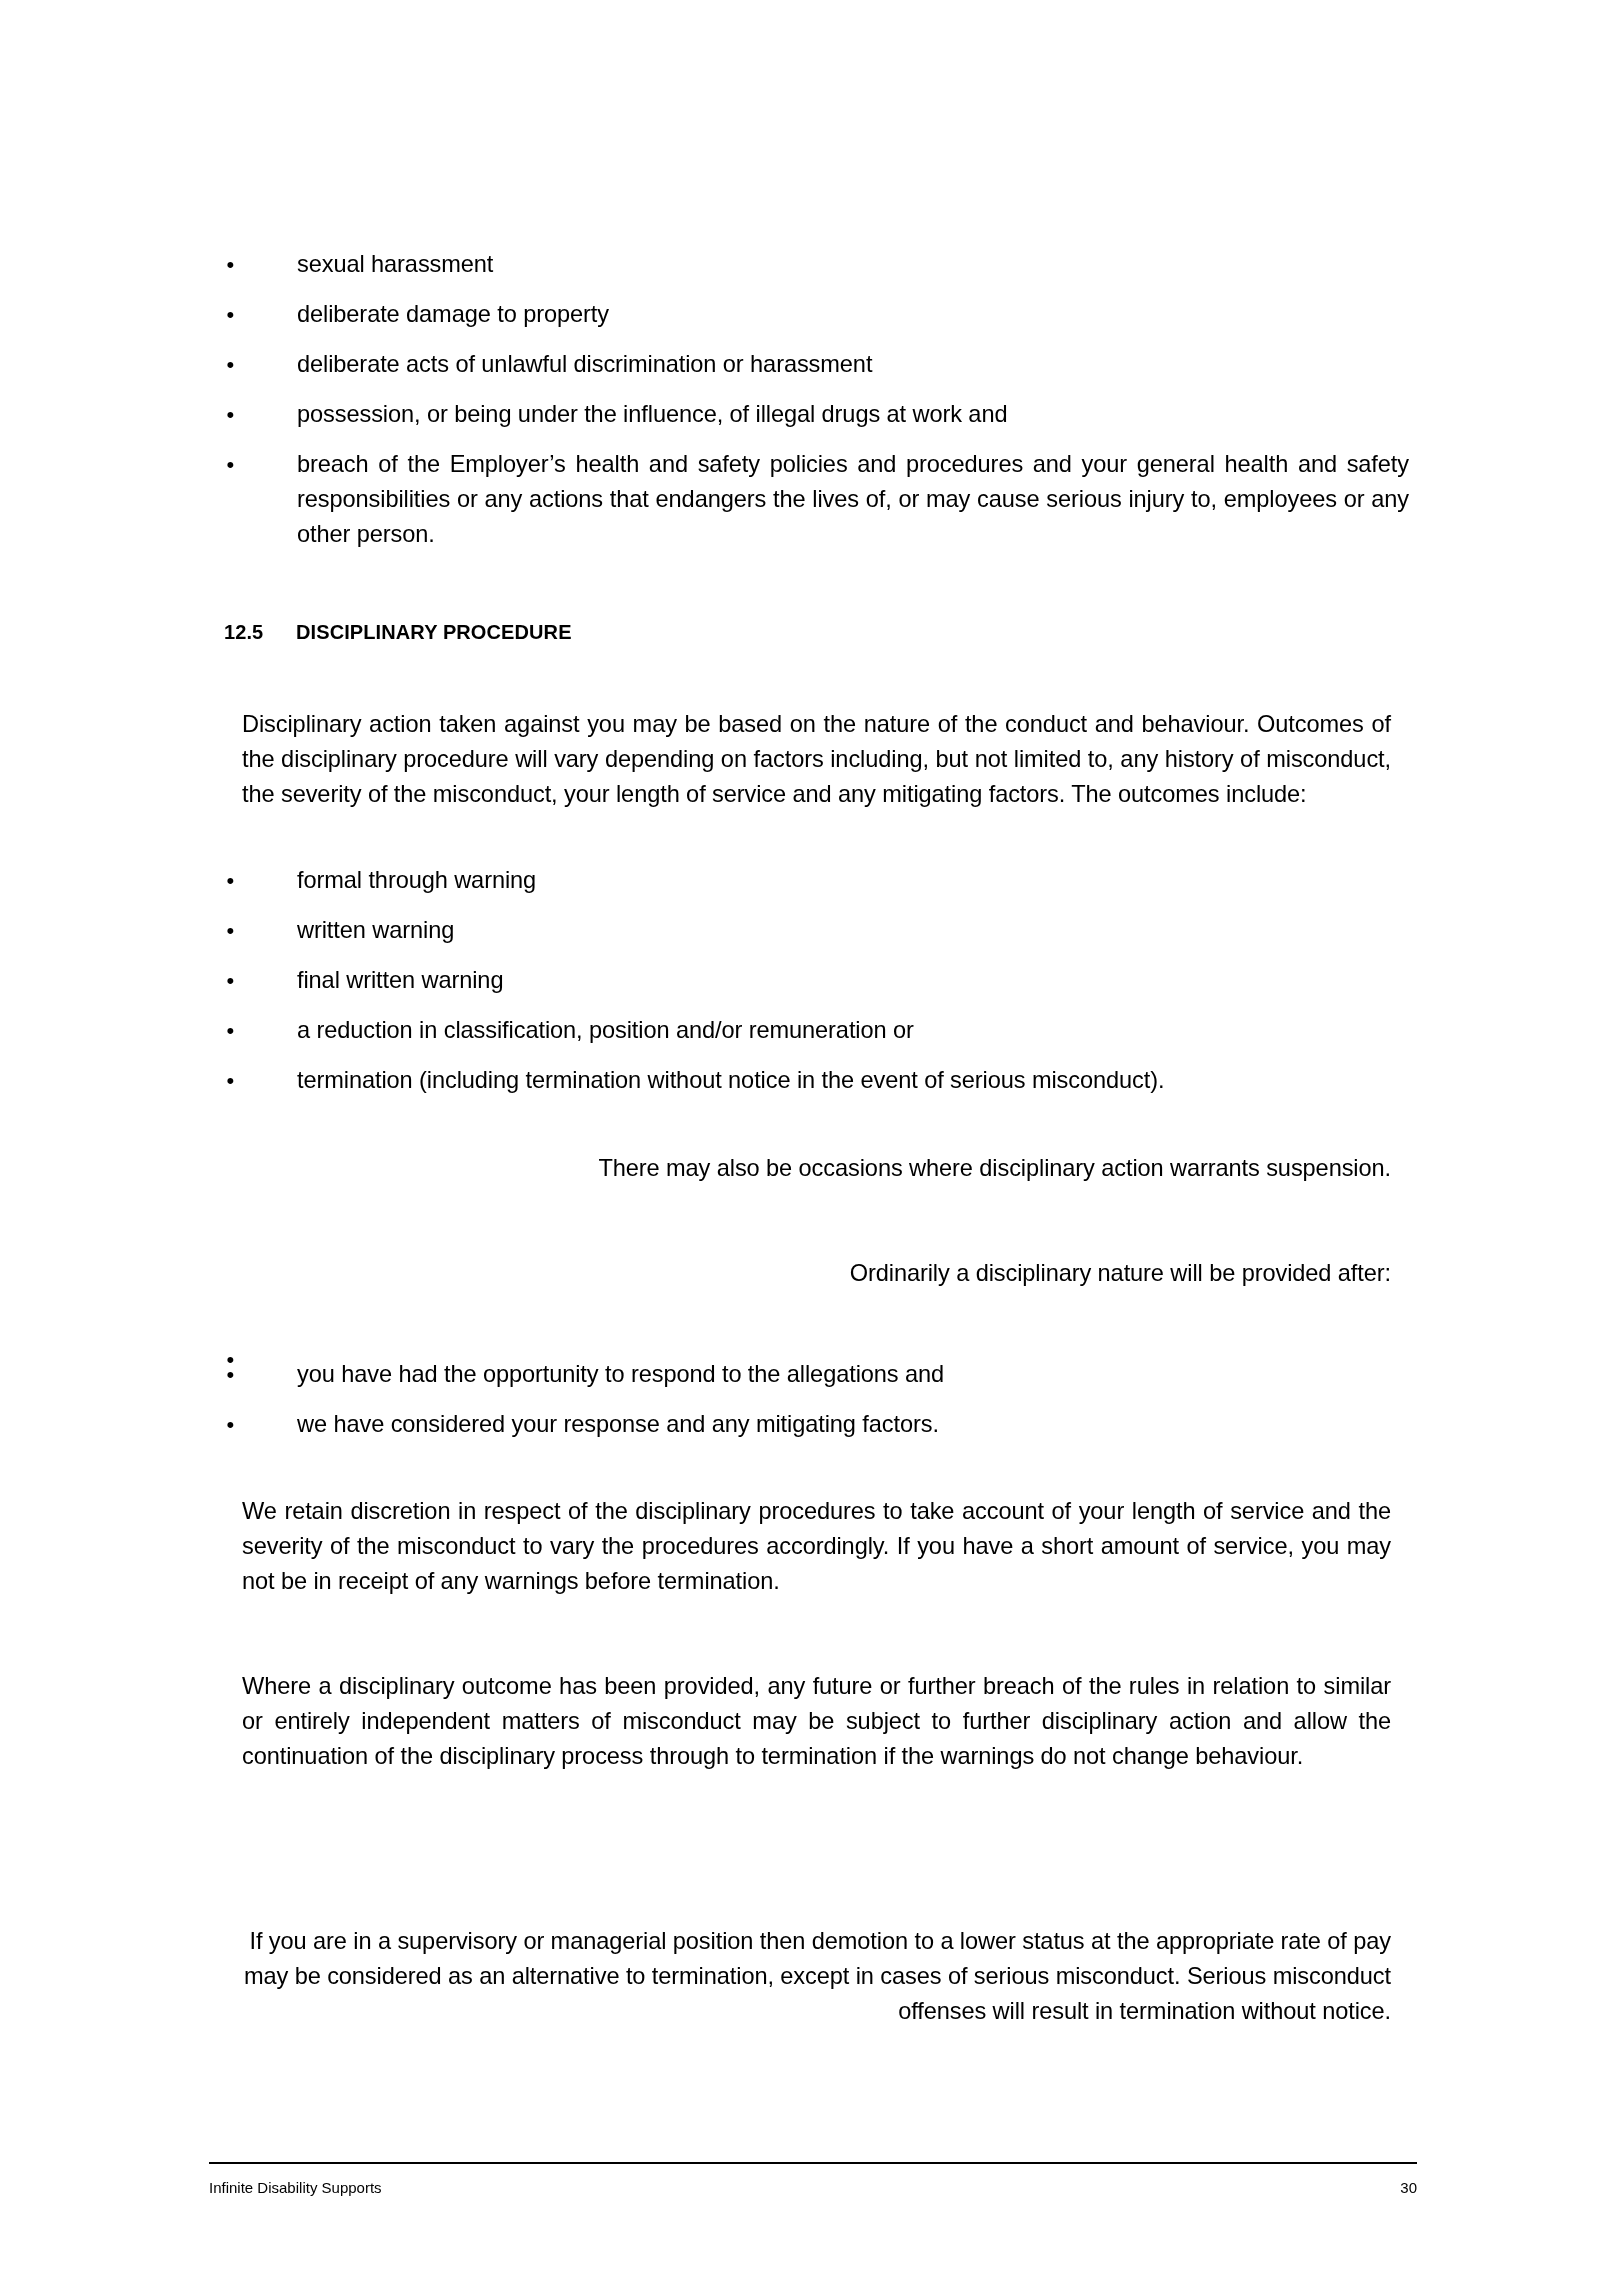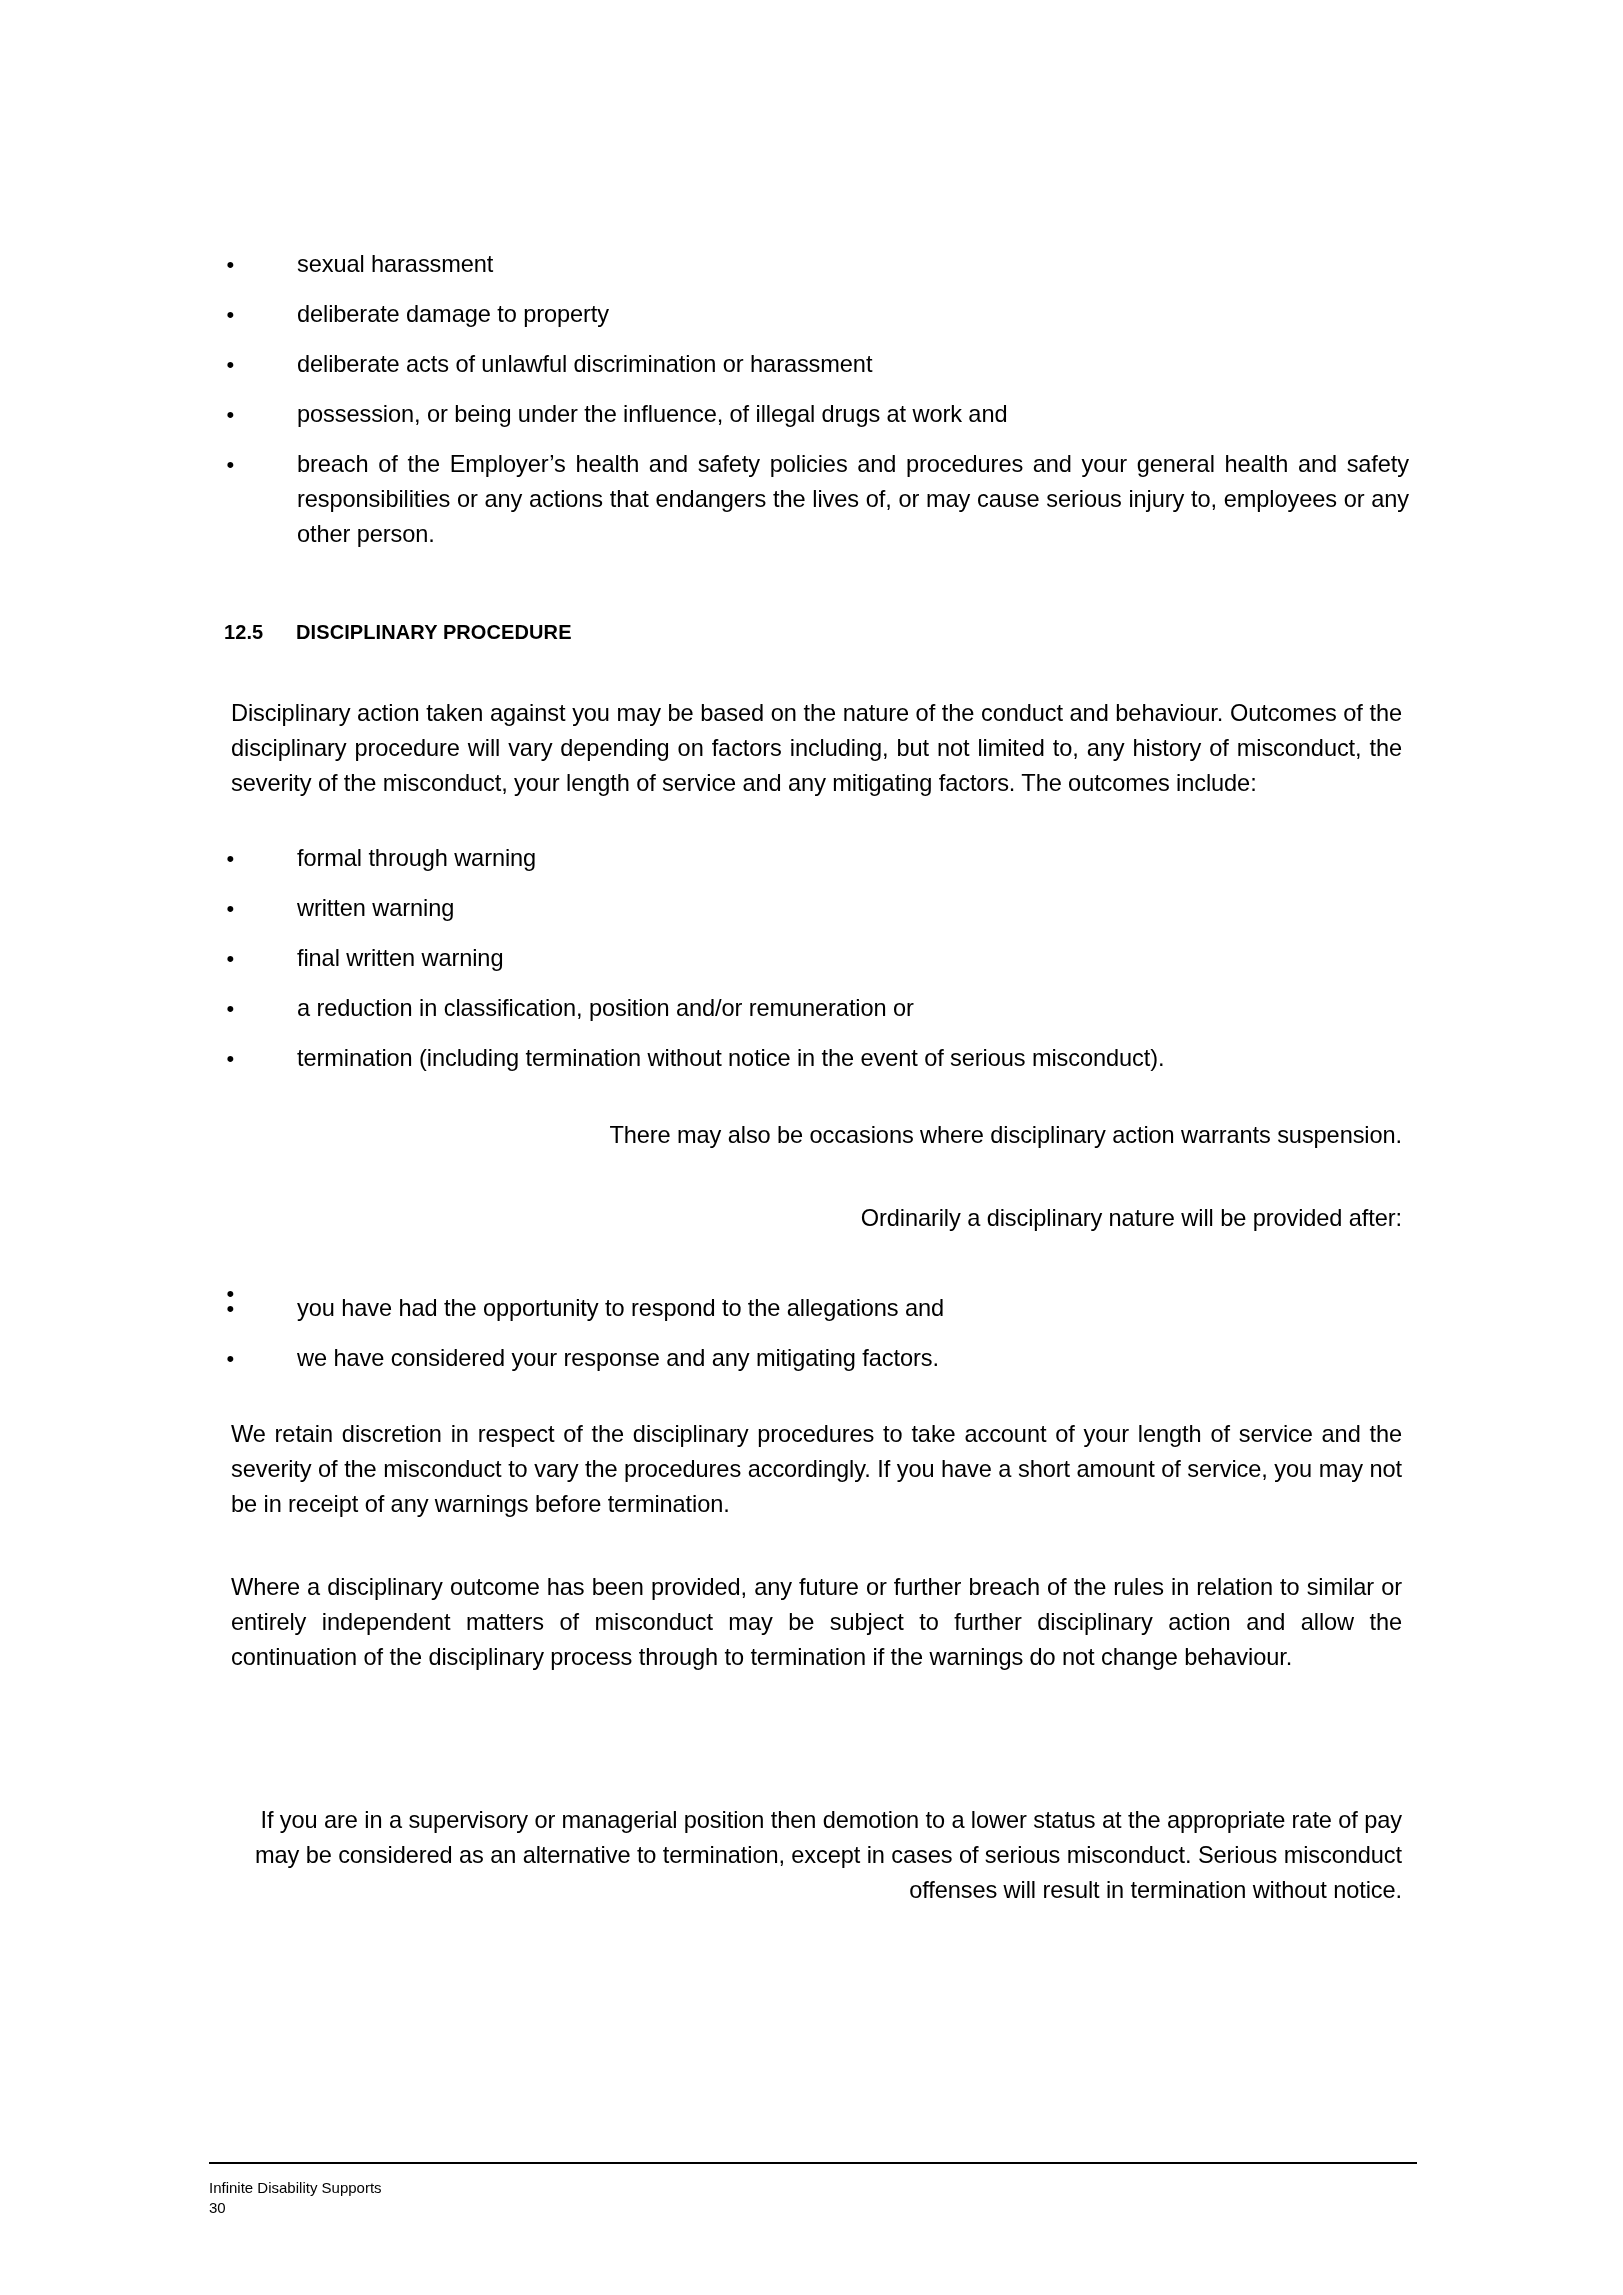--- a/index.html
+++ b/index.html
@@ -34,21 +34,21 @@
     width: 1185px;
   }
 
   
 
   .para {
     font-size: 23.6px;
     line-height: 35px;
     text-align: justify;
     text-justify: inter-word;
-    margin: 7px;
+    margin: 18px;
     letter-spacing: -0.1px;
   }
 
   .para.flow {
     text-align: right;
   }
 
   .heading {
     font-size: 20px;
     font-weight: bold;
@@ -114,21 +114,20 @@
   }
 
   .footer-row {
     display: flex;
     justify-content: space-between;
     align-items: baseline;
     margin-top: 14.4px;
     font-size: 15px;
     line-height: 19.6px;
     letter-spacing: 0px;
-    flex-direction: column;
   }
 </style>
 </head>
 <body>
 
 <div class="page">
 
   <div class="content">
 
     <span class="sp" style="height:247px"></span>

